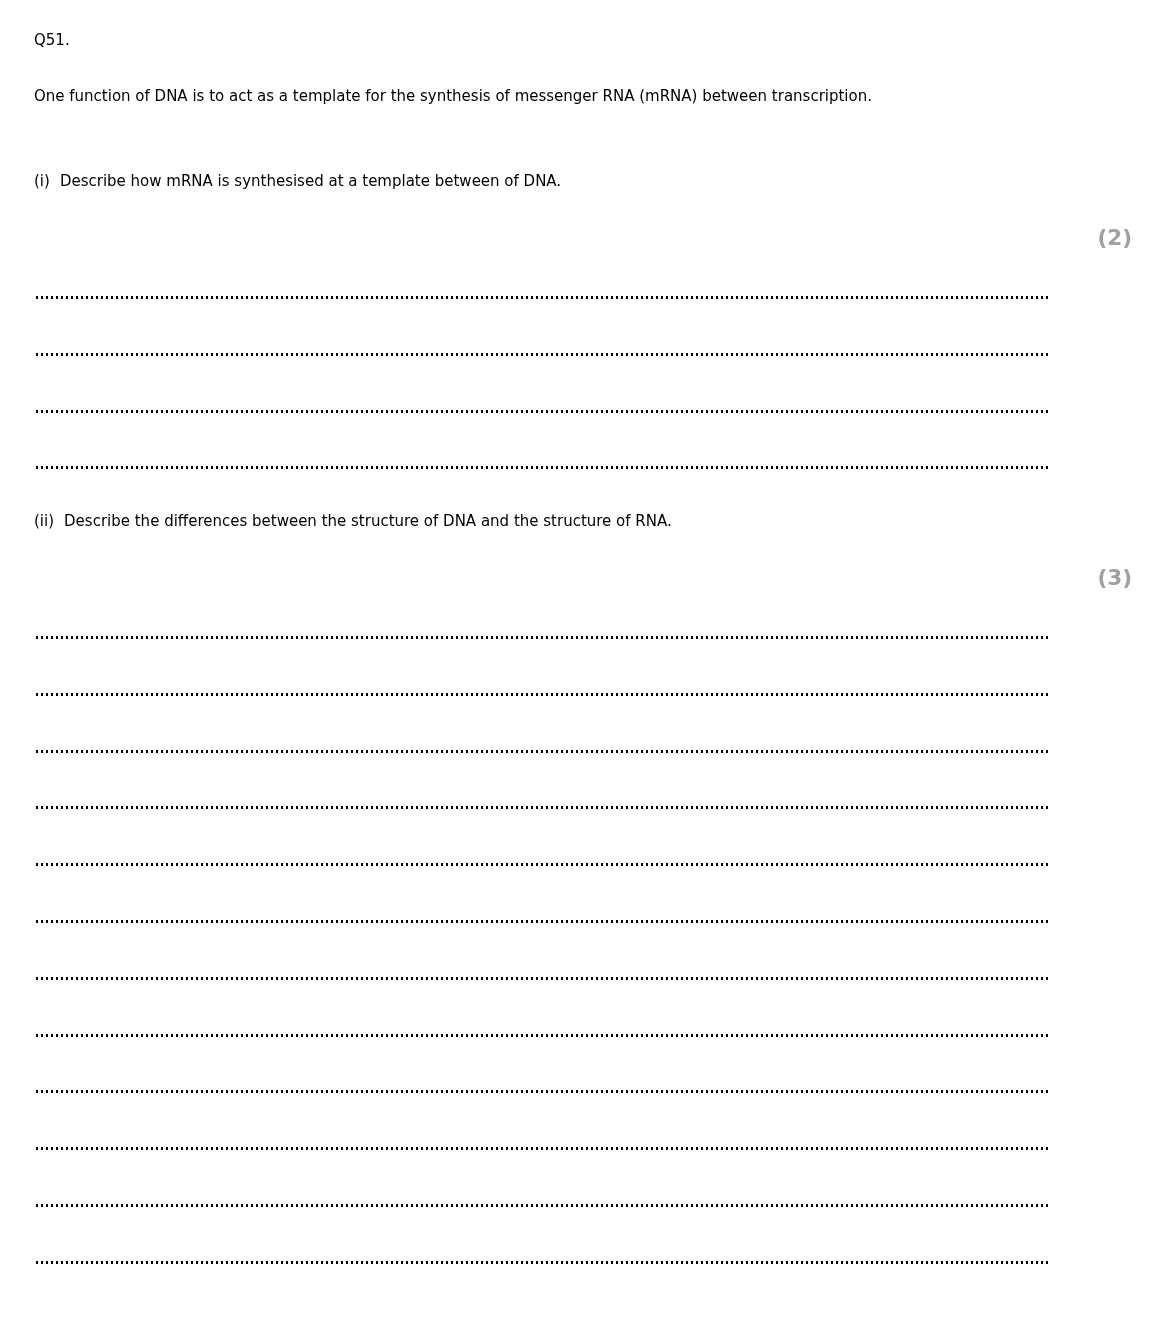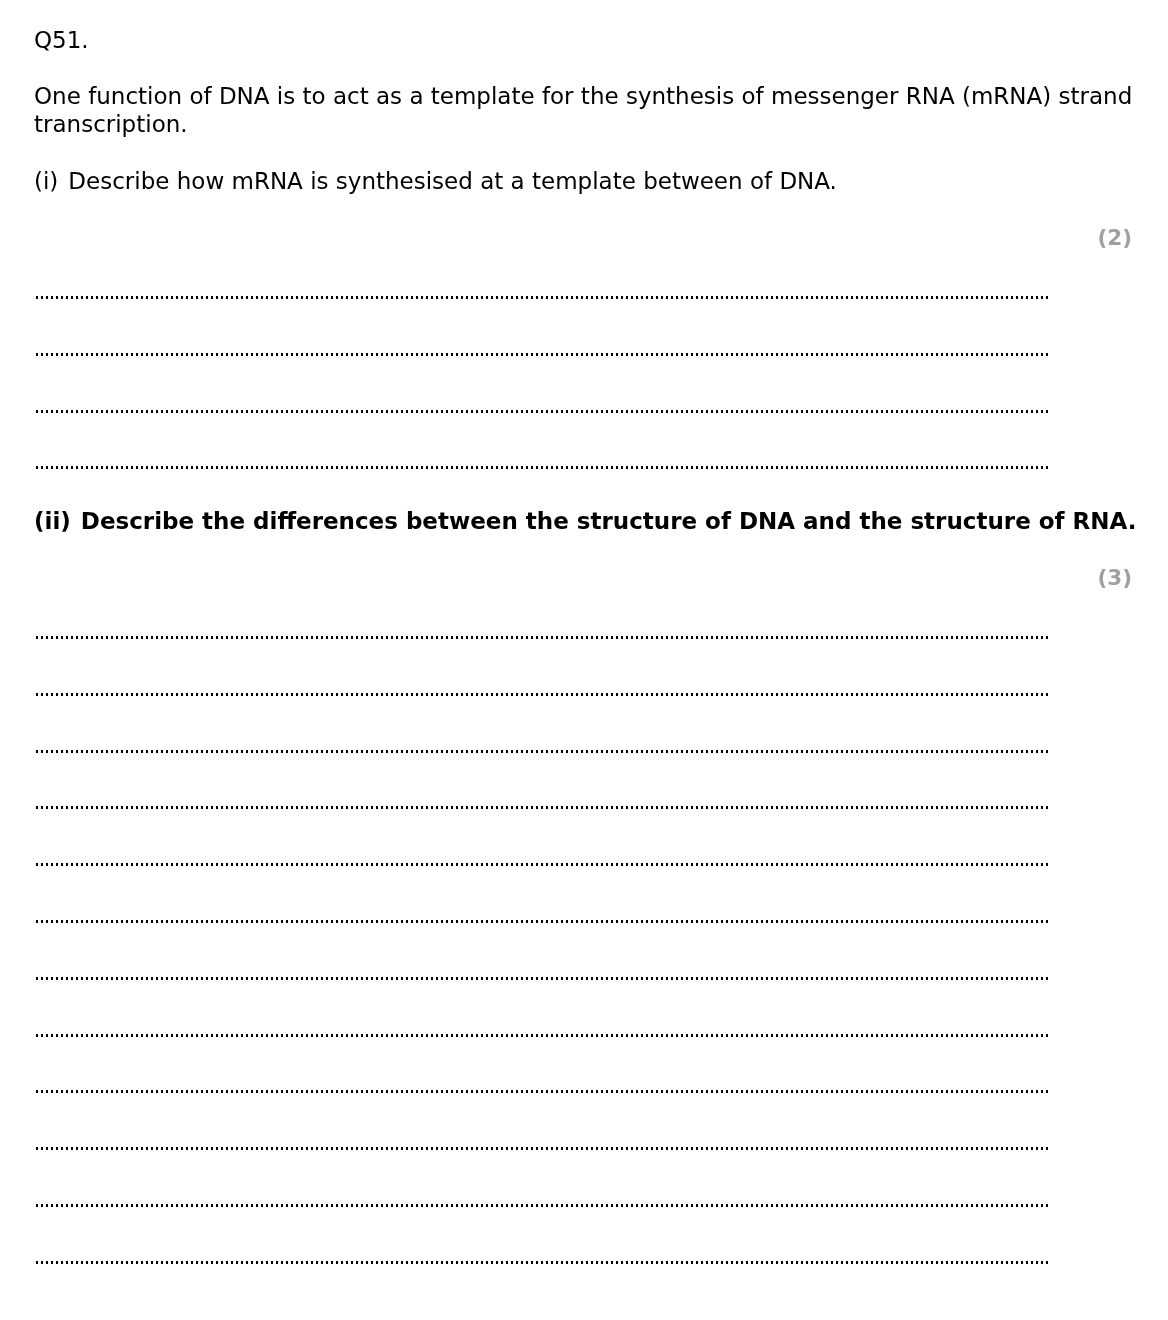--- a/index.html
+++ b/index.html
@@ -1,44 +1,44 @@
 <!DOCTYPE html>
 <html><head>
 <meta charset="utf-8">
 <style>
   html, body { margin: 0; padding: 0; background: #ffffff; }
   body {
     width: 1168px; height: 1320px; position: relative; overflow: hidden;
     font-family: "DejaVu Sans", sans-serif; color: #000;
   }
   .abs { position: absolute; }
-  .txt { font-size: 23px; line-height: 28px; white-space: nowrap; }
+  .txt { font-size: 15px; line-height: 28px; white-space: nowrap; }
   .q-num { left: 34px; top: 26px; }
   .intro { left: 34px; top: 82px; width: 1110px; white-space: normal; }
   .part-i { left: 34px; top: 167px; }
-  .part-ii { left: 34px; top: 507px; font-weight: bold; }
+  .part-ii { left: 34px; top: 507px; }
   .part-label { display: inline-block; margin-right: 10px; }
   .marks {
     right: 36px; font-size: 21.5px; line-height: 28px;
     font-weight: bold; color: #a0a0a0;
   }
   .marks-i { top: 224px; }
   .marks-ii { top: 564px; }
   .answer-line {
     position: absolute; left: 36px; width: 1015px; height: 3px;
     background-image: linear-gradient(to right, #000 0 2px, transparent 2px 5px);
     background-size: 5px 3px; background-repeat: repeat-x;
   }
 </style>
 </head>
 <body>
 
 <div class="abs txt q-num">Q51.</div>
 
-<div class="abs txt intro">One function of DNA is to act as a template for the synthesis of messenger RNA (mRNA) strand transcription.</div>
+<div class="abs txt intro">One function of DNA is to act as a template for the synthesis of messenger RNA (mRNA) between transcription.</div>
 
 <div class="abs txt part-i">
   <span class="part-label">(i)</span><span>Describe how mRNA is synthesised at a template between of DNA.</span>
 </div>
 <div class="abs marks marks-i">(2)</div>
 
 <div id="lines-i">
     <div class="answer-line" style="top: 296px;"></div>
     <div class="answer-line" style="top: 352.8px;"></div>
     <div class="answer-line" style="top: 409.6px;"></div>

